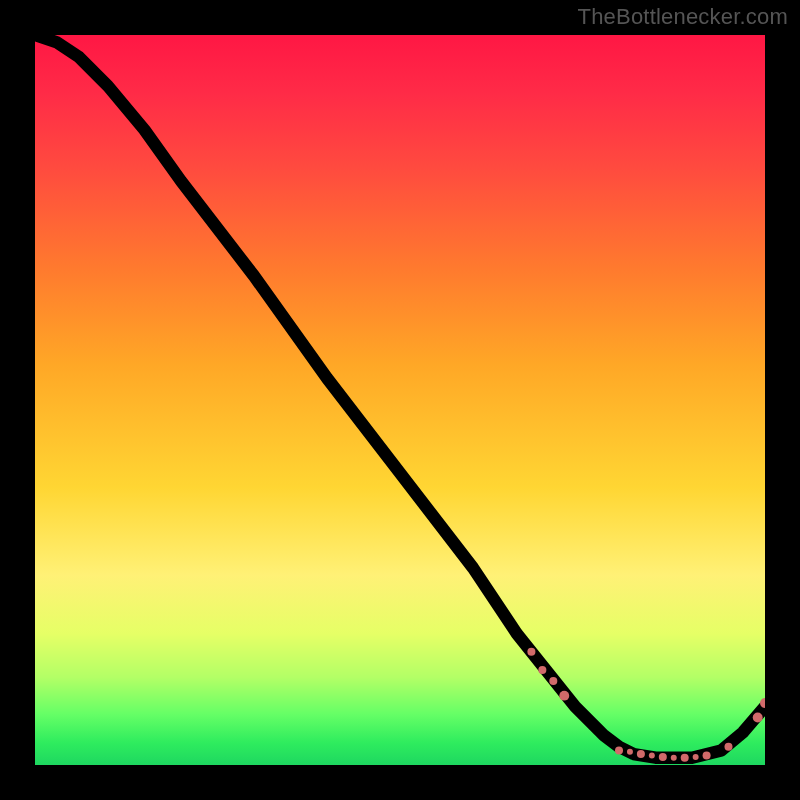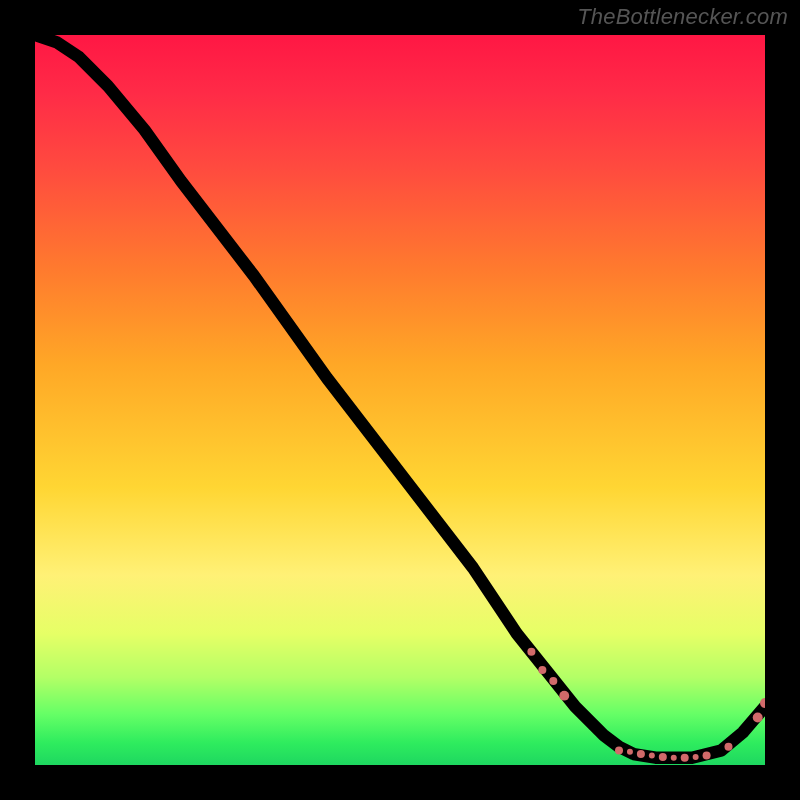--- a/index.html
+++ b/index.html
@@ -3,21 +3,20 @@
 <meta charset="utf-8">
 <style>
   * { margin: 0; padding: 0; box-sizing: border-box; }
   html, body { width: 800px; height: 800px; overflow: hidden; background: #000; }
 
   .frame {
     width: 800px;
     height: 676px;
     background: #000;
     position: relative;
-    font-style: italic;
   }
 
   .attribution {
     position: absolute;
     top: 4px;
     right: 12px;
     color: #555;
     font-family: Arial, Helvetica, sans-serif;
     font-size: 22px;
     letter-spacing: 0.2px;

